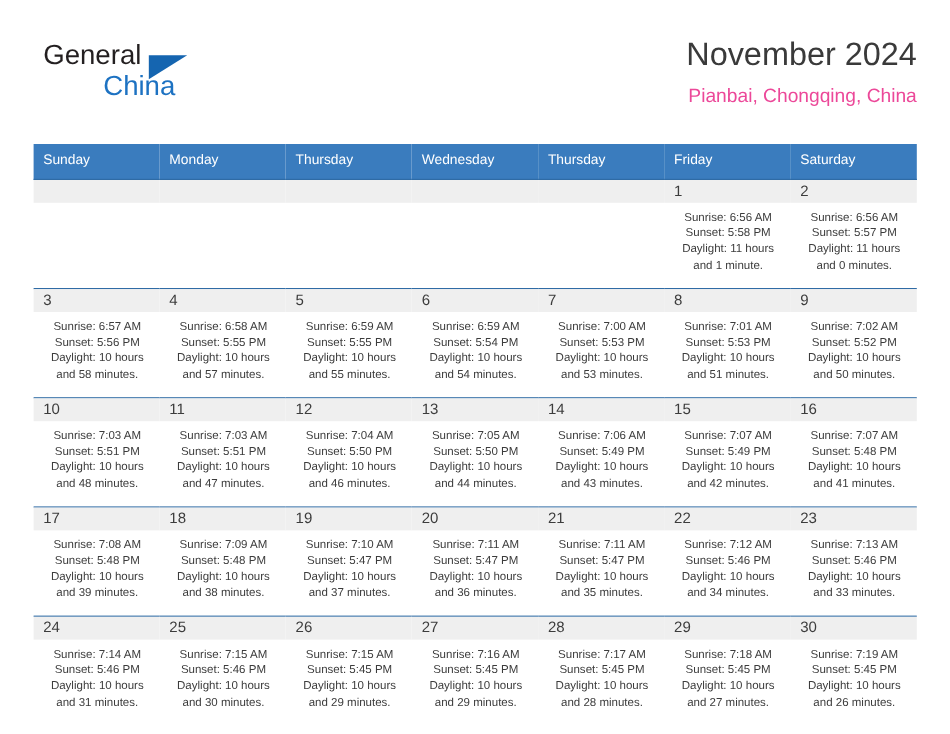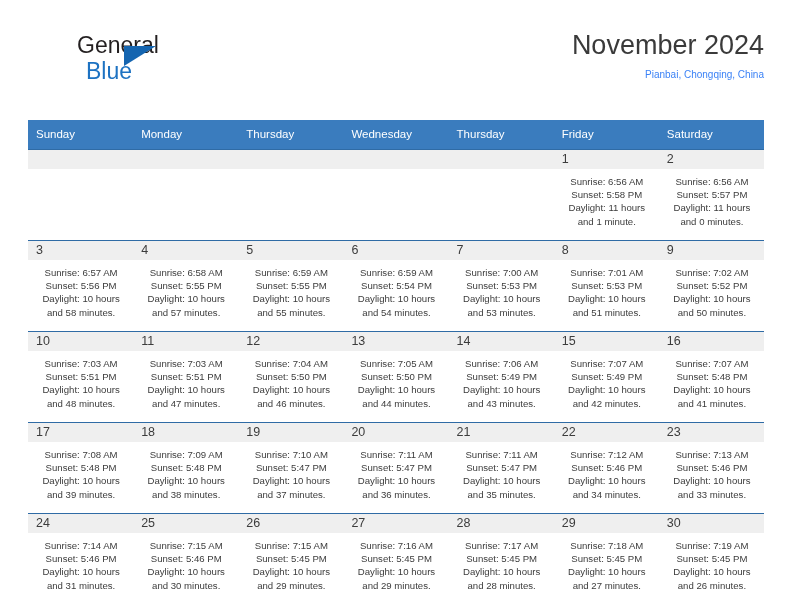--- a/index.html
+++ b/index.html
@@ -37,21 +37,20 @@
     height: 58px;
   }
   .brand-general {
     position: absolute;
     left: 8px;
     top: 0px;
     font-size: 23px;
     letter-spacing: 0px;
     color: #231f20;
     font-family: "Liberation Sans", sans-serif;
-    margin-left: 41px;
   }
   .brand-triangle {
     position: absolute;
     left: 96px;
     top: 14px;
     width: 0;
     height: 0;
     border-left: 32px solid #1565b0;
     border-bottom: 20px solid transparent;
   }
@@ -70,24 +69,24 @@
     text-align: right;
   }
   .cal-title {
     font-size: 27px;
     color: #3a3a3a;
     font-weight: normal;
     line-height: 34px;
     white-space: nowrap;
   }
   .cal-subtitle {
-    font-size: 10px;
-    color: #3b82f6;
+    font-size: 16px;
+    color: #ec4899;
     line-height: 22px;
-    margin-top: 2px;
+    margin-top: 8px;
     white-space: nowrap;
   }
 
   
   .calendar {
     position: absolute;
     left: 28px;
     top: 120px;
     width: 736px;
     border-collapse: collapse;
@@ -140,21 +139,21 @@
 </head>
 <body>
 
 <div class="page">
 
   <div class="header">
 
     <div class="brand">
       <span class="brand-general">General</span>
       <span class="brand-triangle"></span>
-      <span class="brand-blue">Blue</span>
+      <span class="brand-blue">China</span>
     </div>
 
     <div class="title-block">
       <div class="cal-title">November 2024</div>
       <div class="cal-subtitle">Pianbai, Chongqing, China</div>
     </div>
 
   </div>
 
   <table class="calendar">

